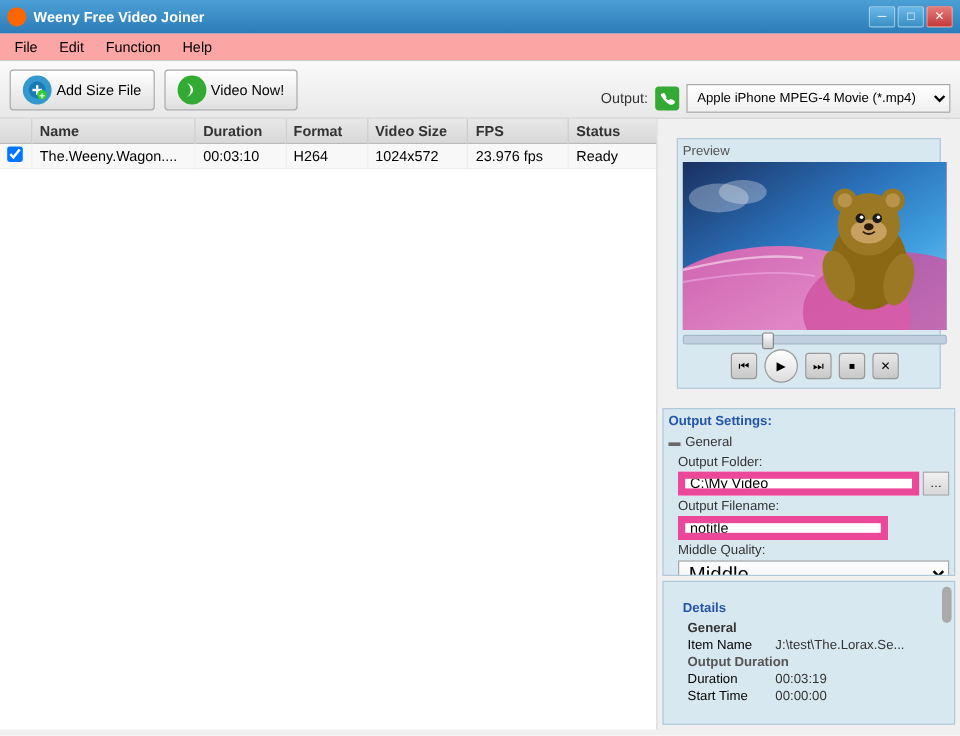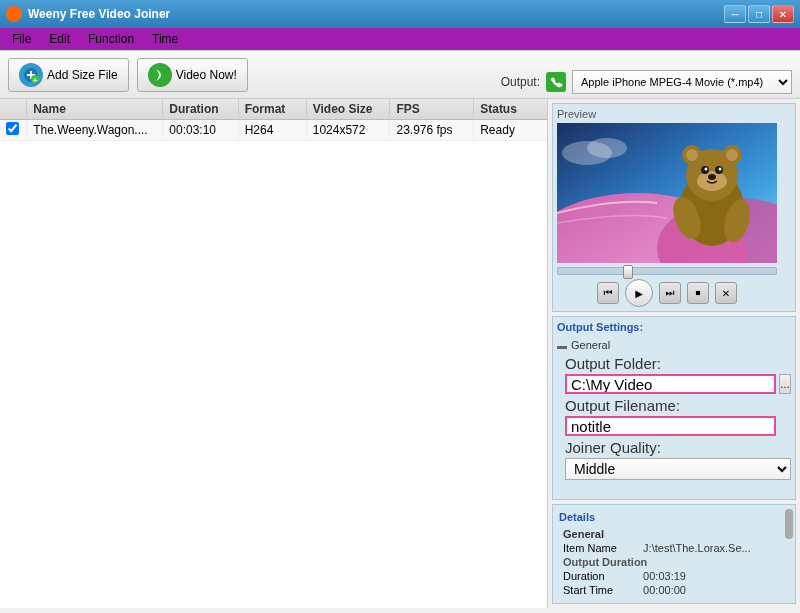--- a/index.html
+++ b/index.html
@@ -50,21 +50,21 @@
       cursor: pointer;
       display: flex;
       align-items: center;
       justify-content: center;
       border-radius: 2px;
     }
     .title-btn.close { background: linear-gradient(to bottom, #e87a7a, #c43a3a); }
 
     
     .menu-bar {
-      background: #a21caf;
+      background: #fca5a5;
       border-bottom: 1px solid #ccc;
       display: flex;
       padding: 2px 4px;
       gap: 2px;
     }
     .menu-item {
       padding: 2px 8px;
       cursor: pointer;
       font-size: 12px;
       border-radius: 2px;
@@ -213,21 +213,21 @@
       display: flex;
       flex-direction: column;
       background: #f0f0f0;
       overflow: hidden;
     }
 
     
     .preview-section {
       background: #d8e8f0;
       border: 1px solid #b0c8d8;
-      margin: 4px;
+      margin: 16px;
       padding: 4px;
     }
     .preview-label {
       font-size: 11px;
       color: #555;
       margin-bottom: 3px;
     }
     .preview-video {
       width: 220px;
       height: 140px;
@@ -316,64 +316,64 @@
       font-size: 10px;
     }
     .settings-group {
       margin-left: 8px;
       margin-bottom: 6px;
     }
     .settings-row {
       margin-bottom: 3px;
     }
     .settings-row-label {
-      font-size: 15px;
+      font-size: 11px;
       color: #333;
       margin-bottom: 2px;
     }
     .settings-row-input-wrap {
       display: flex;
       align-items: center;
       gap: 3px;
     }
     .settings-input {
       flex: 1;
       height: 20px;
-      border: 2px solid #ec4899;
+      border: 6px solid #ec4899;
       background: #fff;
       padding: 0 4px;
-      font-size: 15px;
+      font-size: 12px;
     }
     .browse-btn {
       width: 22px;
       height: 20px;
       background: linear-gradient(to bottom, #f0f0f0, #d8d8d8);
       border: 1px solid #aaa;
       cursor: pointer;
       font-size: 10px;
       display: flex;
       align-items: center;
       justify-content: center;
     }
     .settings-select {
       width: 100%;
       height: 22px;
       border: 1px solid #aaa;
       background: linear-gradient(to bottom, #fff, #f0f0f0);
-      font-size: 14px;
+      font-size: 17px;
       padding: 0 4px;
       cursor: pointer;
     }
 
     
     .details-section {
       margin: 0 4px 4px 4px;
       background: #d8e8f0;
       border: 1px solid #b0c8d8;
-      padding: 6px;
+      padding: 16px;
       overflow-y: auto;
     }
     .details-header {
       font-size: 11px;
       color: #2255aa;
       font-weight: bold;
       margin-bottom: 4px;
     }
     .details-table {
       width: 100%;
@@ -418,21 +418,21 @@
     <div class="title-btn">─</div>
     <div class="title-btn">□</div>
     <div class="title-btn close">✕</div>
   </div>
 </div>
 
 <div class="menu-bar">
   <div class="menu-item">File</div>
   <div class="menu-item">Edit</div>
   <div class="menu-item">Function</div>
-  <div class="menu-item">Time</div>
+  <div class="menu-item">Help</div>
 </div>
 
 <div class="toolbar">
   <button class="toolbar-btn">
     <div class="toolbar-icon-add">
       <svg width="16" height="16" viewBox="0 0 16 16">
         <circle cx="8" cy="8" r="7" fill="#1a7ab8"></circle>
         <rect x="4" y="7" width="8" height="2" fill="white"></rect>
         <rect x="7" y="4" width="2" height="8" fill="white"></rect>
         <circle cx="12" cy="12" r="4" fill="#33cc33"></circle>
@@ -582,21 +582,21 @@
             <div class="browse-btn">…</div>
           </div>
         </div>
 
         <div class="settings-row">
           <div class="settings-row-label">Output Filename:</div>
           <input type="text" class="settings-input" value="notitle" style="">
         </div>
 
         <div class="settings-row">
-          <div class="settings-row-label">Joiner Quality:</div>
+          <div class="settings-row-label">Middle Quality:</div>
           <select class="settings-select">
             <option>Middle</option>
             <option>Low</option>
             <option>High</option>
           </select>
         </div>
       </div>
     </div>
 
     <div class="details-section" style="position:relative; max-height: 120px;">

